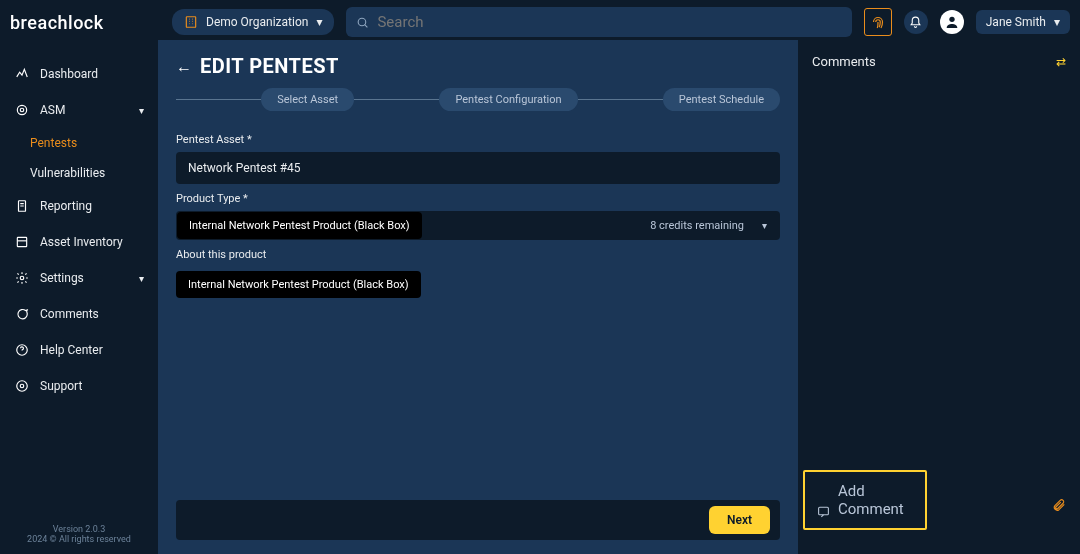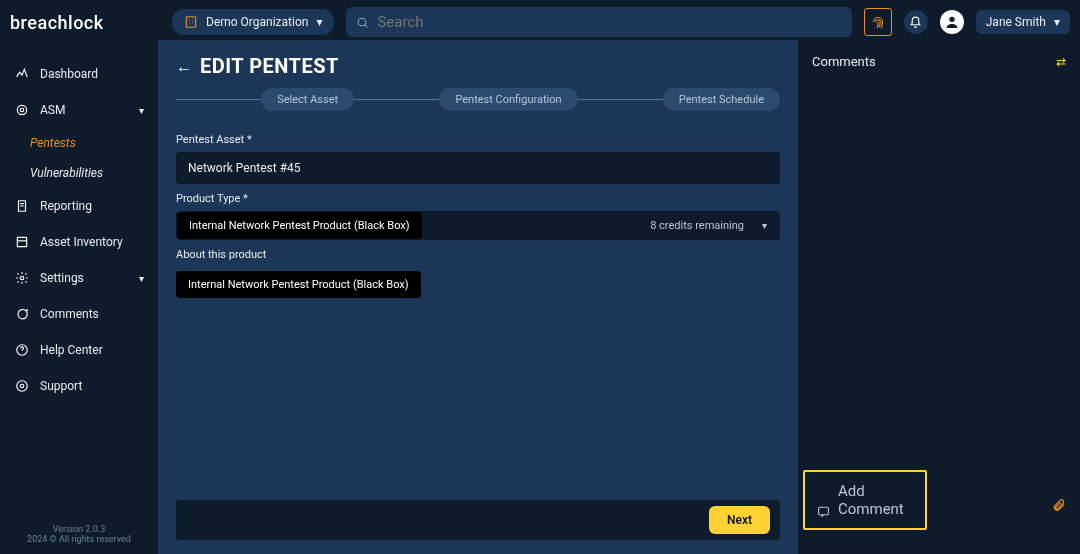--- a/index.html
+++ b/index.html
@@ -14,21 +14,21 @@
   .fp-icon { width: 28px; height: 28px; border: 1px solid #ea8d1c; border-radius: 3px; display:flex; align-items:center; justify-content:center;}
   .circle-icon { width: 24px; height: 24px; border-radius: 50%; background: #1b3656; display: flex; align-items: center; justify-content: center; font-size: 12px; }
   .avatar { width: 24px; height: 24px; border-radius: 50%; background: #fff; color:#0d1b2a; display:flex;align-items:center;justify-content:center;font-size:14px;}
   .user-chip { background: #1b3656; border-radius: 6px; padding: 5px 10px; display: flex; align-items: center; gap: 8px; font-size: 12px; }
   .main-area { flex: 1; display: flex; overflow: hidden; }
   .sidebar { width: 158px; background: #0d1b2a; display: flex; flex-direction: column; padding-top: 16px; }
   .nav-item { padding: 10px 14px; display: flex; align-items: center; gap: 10px; font-size: 12px; color: #e9ecef; cursor: pointer; }
   .nav-item.active > .nav-label { color: #ea8d1c; }
   .nav-item .ico { width: 16px; height: 16px; display: flex; align-items:center; justify-content:center; font-size: 13px; }
   .nav-item .chev { margin-left: auto; font-size: 10px; }
-  .nav-sub { padding: 8px 14px 8px 30px; font-size: 12px; color: #e9ecef; cursor:pointer;font-style:italic;}
+  .nav-sub { padding: 8px 14px 8px 30px; font-size: 12px; color: #e9ecef; cursor:pointer;}
   .nav-sub.active { color: #ea8d1c; }
   .sidebar-footer { margin-top: auto; text-align: center; padding: 8px 0 10px; font-size: 9px; color: #6c8299; }
   .content { flex: 1; background: #1b3656; display: flex; overflow: hidden; margin-top: 0; }
   .form-pane { flex: 1; padding: 14px 18px; position: relative; display:flex; flex-direction:column; }
   .page-title-row { display: flex; align-items: center; gap: 8px; margin-bottom: 10px;}
   .page-title { font-size: 20px; font-weight: 700; letter-spacing: 0.5px; color: #fff; }
   .back-arrow { font-size: 16px; color:#fff;}
   .stepper { display:flex; align-items:center; gap:0; margin-bottom: 14px;}
   .step { border-radius: 14px; padding: 5px 16px; font-size: 11px; color:#b9c6d8; background:#2a4a6e; }
   .step.active { background: #ffd231; color: #0d1b2a; font-weight:500; }

